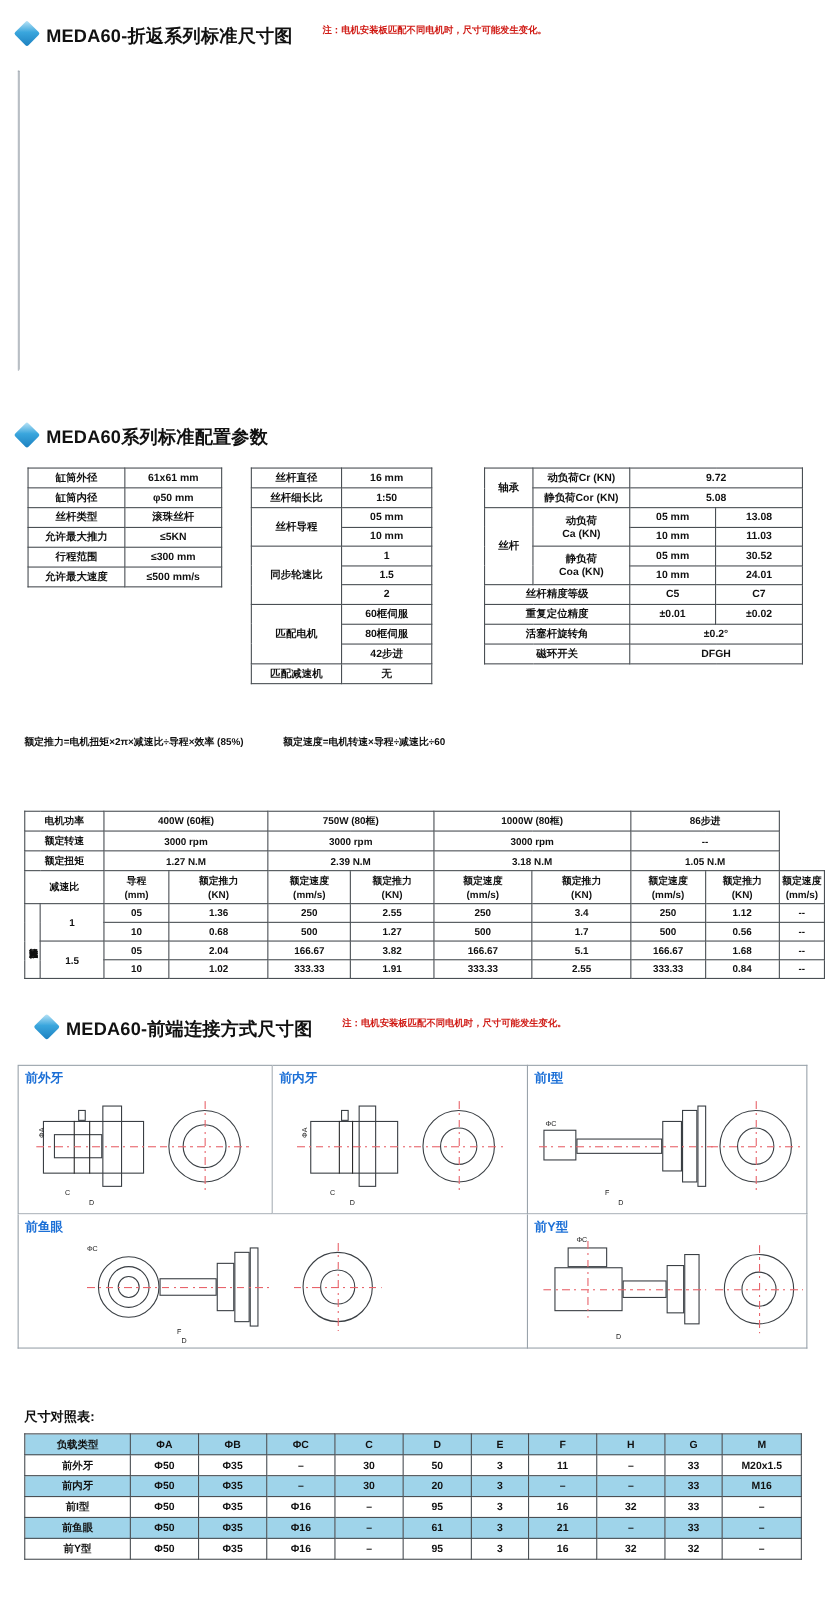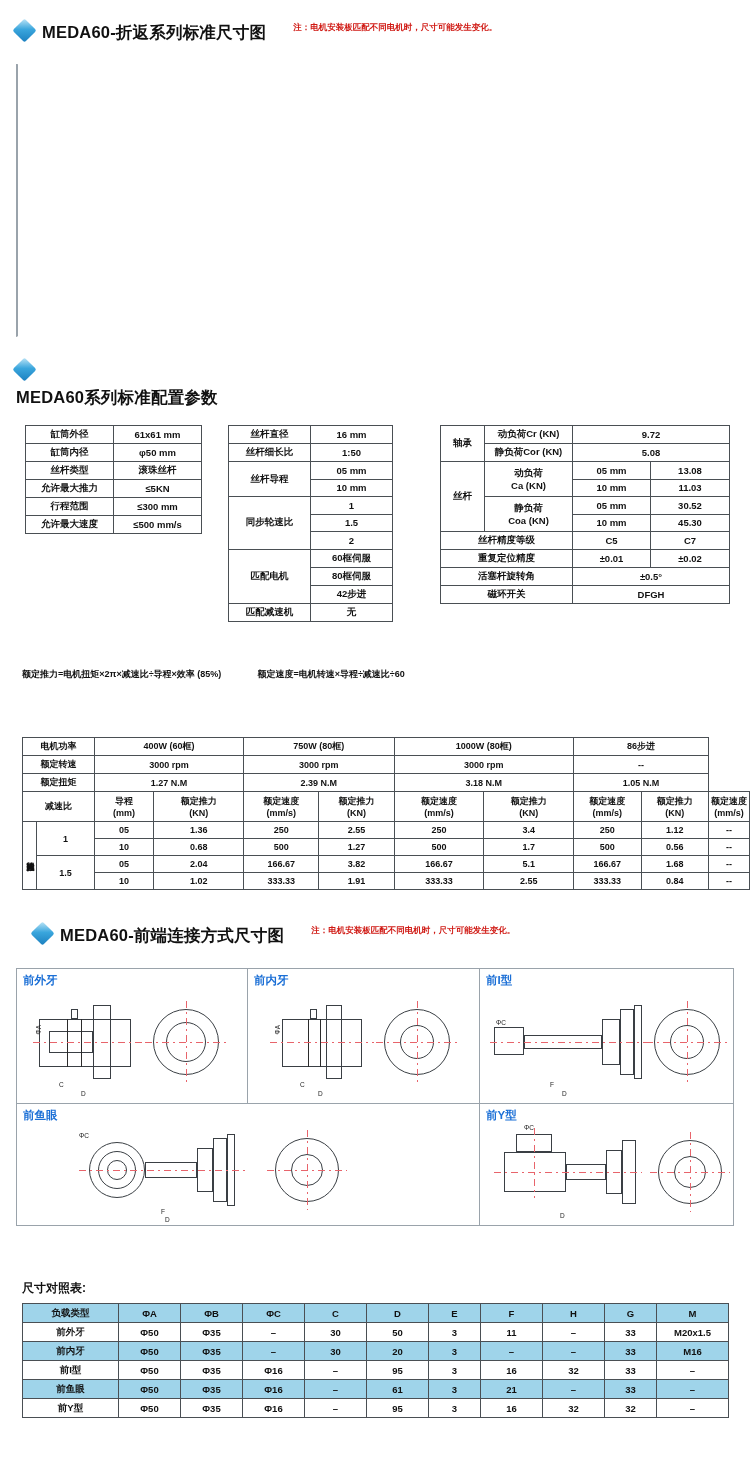--- a/index.html
+++ b/index.html
@@ -178,21 +178,21 @@
   <span class="sec-title">MEDA60-折返系列标准尺寸图</span>
   <span class="sec-note">注：电机安装板匹配不同电机时，尺寸可能发生变化。</span>
 </div>
 
 <div class="draw-panel" style="position:absolute;top:54px;">
   <div class="blue-strip"></div>
   <div class="vlabel" style="right:4px;top:56px;">折返前法兰尺寸图</div>
 
 </div>
 
-<div class="sec-head" style="position:absolute;left:0;top:361px;flex-direction:column;">
+<div class="sec-head" style="position:absolute;left:0;top:387px;">
   <span class="diamond"></span>
   <span class="sec-title">MEDA60系列标准配置参数</span>
 </div>
 
 <div class="spec-row">
 
   <table class="t" id="tbl-cyl">
     <tbody>
         <tr>
       <td class="hdr k">缸筒外径</td>
@@ -292,35 +292,35 @@
     <tr>
       <td class="hdr" rowspan="2">
         <span>静负荷</span><br>
         <span>Coa (KN)</span>
       </td>
       <td>05 mm</td>
       <td>30.52</td>
     </tr>
     <tr>
       <td>10 mm</td>
-      <td>45.30</td>
+      <td>24.01</td>
     </tr>
     <tr>
       <td class="hdr" colspan="2">丝杆精度等级</td>
       <td>C5</td>
       <td>C7</td>
     </tr>
     <tr>
       <td class="hdr" colspan="2">重复定位精度</td>
       <td>±0.01</td>
       <td>±0.02</td>
     </tr>
     <tr>
       <td class="hdr" colspan="2">活塞杆旋转角</td>
-      <td colspan="2">±0.5°</td>
+      <td colspan="2">±0.2°</td>
     </tr>
     <tr>
       <td class="hdr" colspan="2">磁环开关</td>
       <td colspan="2">DFGH</td>
     </tr>
   </tbody>
     </table>
 </div>
 
 <div class="out-wrap">

